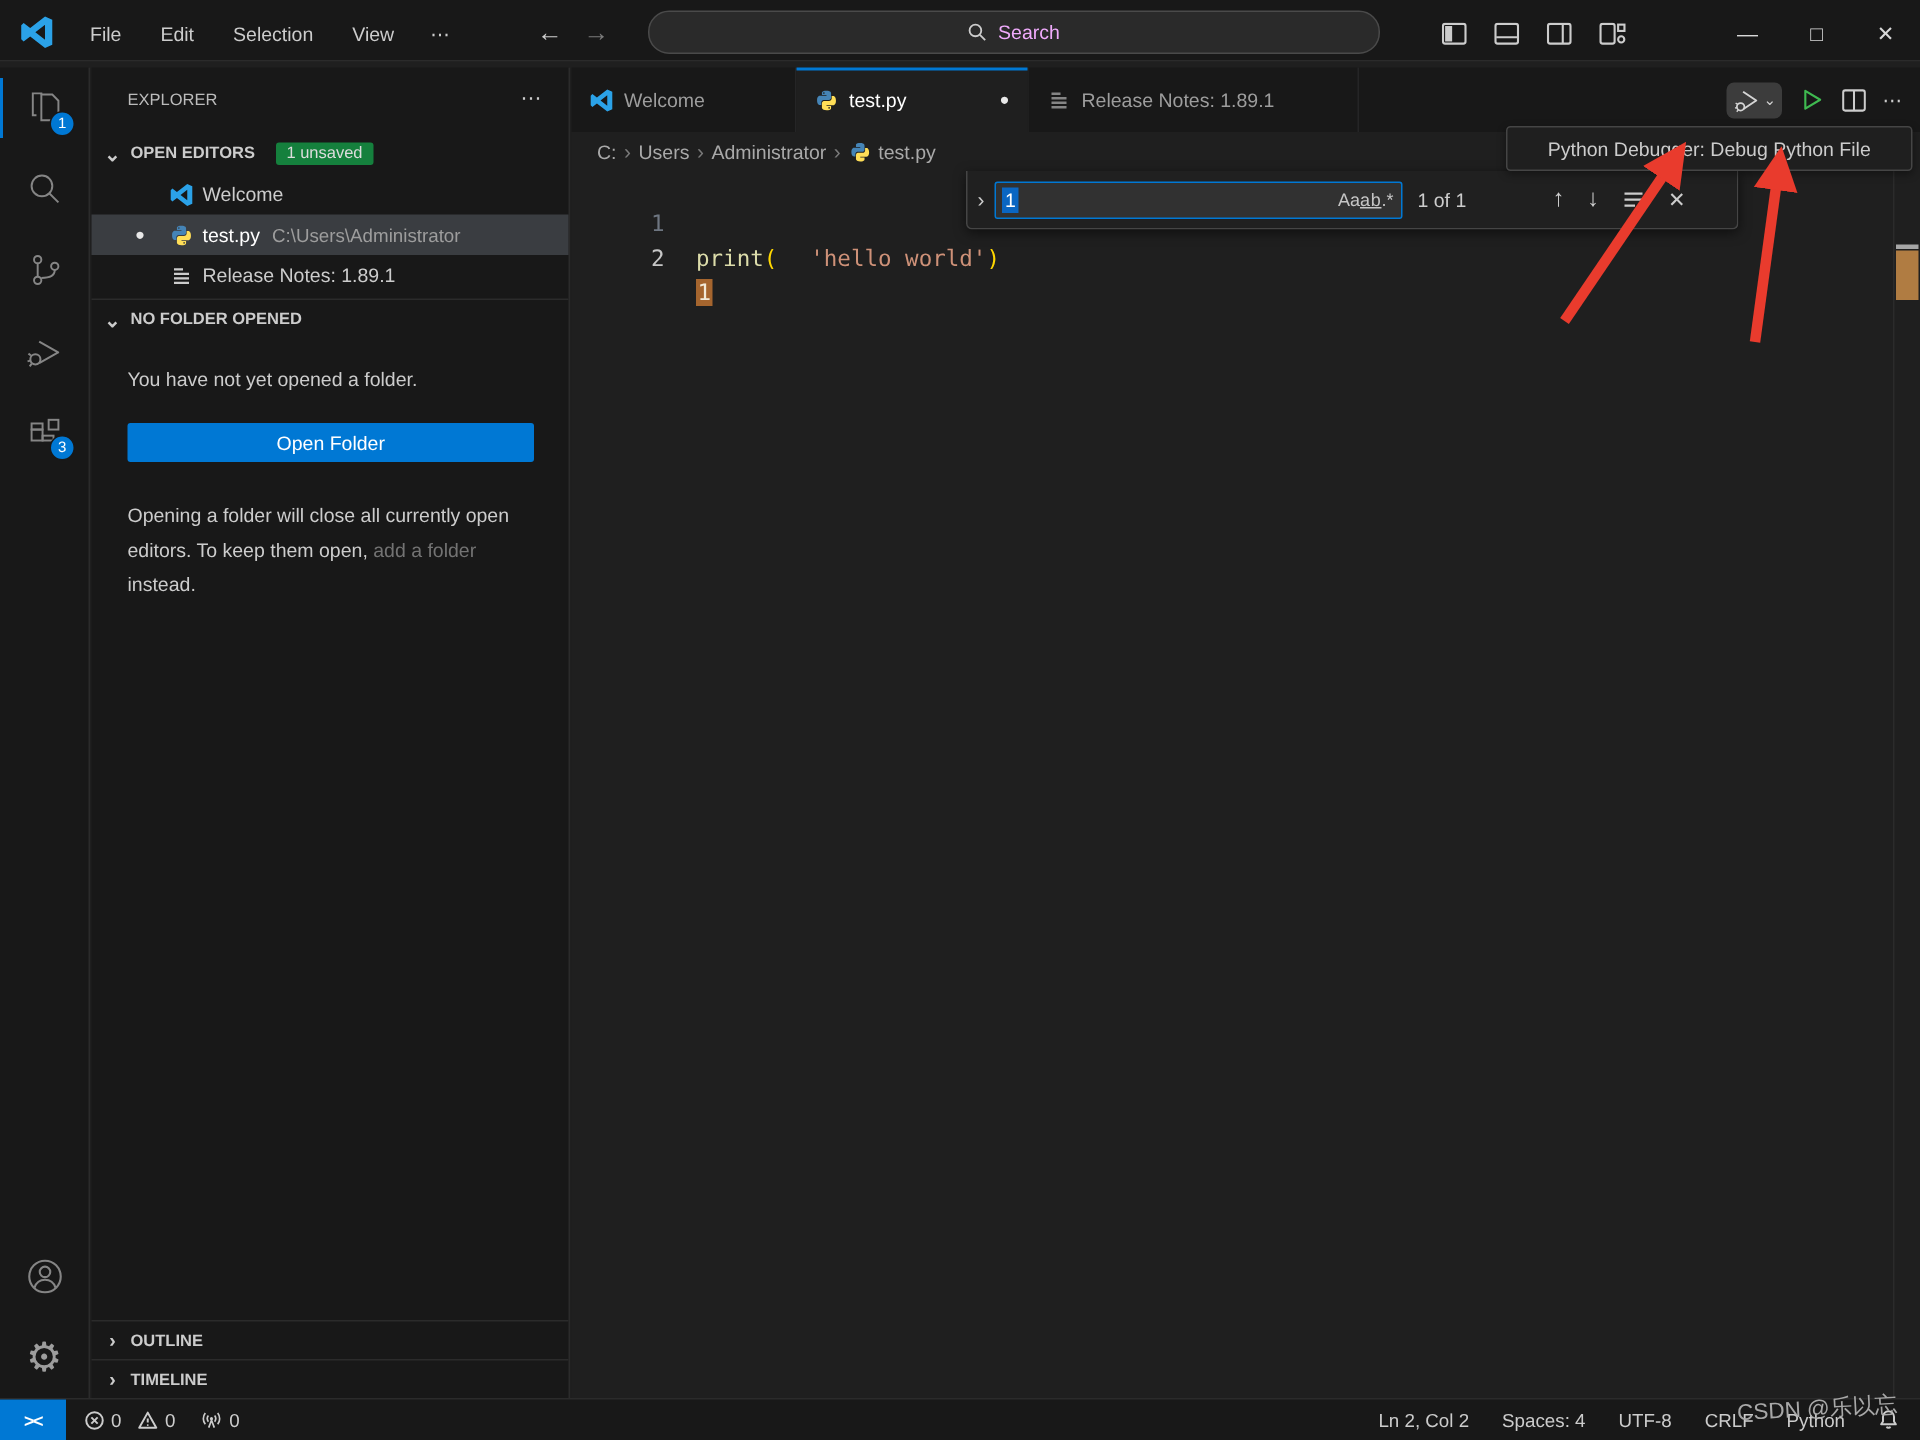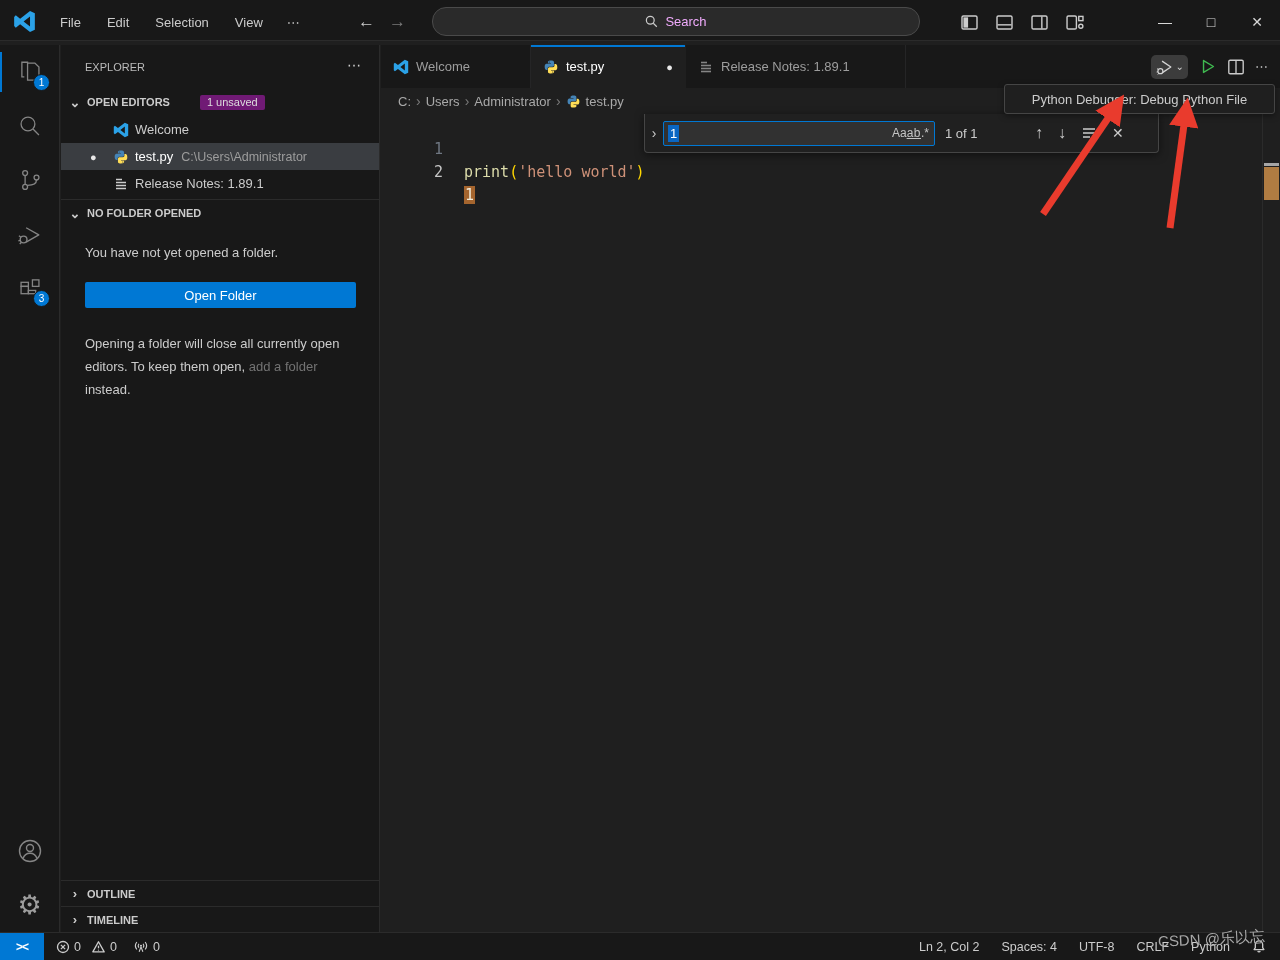--- a/index.html
+++ b/index.html
@@ -28,21 +28,21 @@
   .ab-bottom { margin-top:auto; }
   .gear-glyph { font-size:27px; color:#9d9d9d; line-height:1; }
 
   
   .sidebar { position:absolute; top:45px; left:61px; width:319px; height:887px; background:#181818; border-right:1px solid #2b2b2b; z-index:3; }
   .sb-title { position:absolute; top:0; left:0; right:0; height:43px; display:flex; align-items:center; padding-left:24px; font-size:11px; color:#bbbbbb; }
   .sb-title-actions { position:absolute; right:16px; top:12px; color:#cccccc; letter-spacing:2px; font-size:14px; }
   .sb-sec-header { display:flex; align-items:center; gap:4px; height:26px; font-size:11px; font-weight:bold; color:#cccccc; padding-left:6px; }
   .chev { width:16px; text-align:center; color:#cccccc; font-size:13px; }
   .oe-header { position:absolute; top:44px; left:0; right:0; }
-  .oe-badge { margin-left:26px; background:#701a75; color:#dddddd; font-weight:normal; font-size:11px; padding:1.5px 7px; border-radius:2px; }
+  .oe-badge { margin-left:10px; background:#15803d; color:#dddddd; font-weight:normal; font-size:11px; padding:1.5px 7px; border-radius:2px; }
   .oe-row { position:absolute; left:0; right:0; height:27px; display:flex; align-items:center; font-size:13px; color:#cccccc; }
   .oe-row .ic { width:16px; margin-right:6px; }
   .row-welcome { top:71px; } .row-test { top:98px; background:#3a3d41; } .row-release { top:125px; }
   .oe-indent { padding-left:52px; }
   .mod-dot { position:absolute; left:29px; font-size:11px; color:#e8e8e8; }
   .oe-desc { margin-left:8px; font-size:12.5px; color:#9d9d9d; white-space:nowrap; }
   .nf-header { position:absolute; top:154px; left:0; right:0; border-top:1px solid #2b2b2b; height:27px; }
   .nf-msg { position:absolute; top:198px; left:24px; right:20px; font-size:13px; color:#cccccc; line-height:19px; }
   .open-folder-btn { position:absolute; top:237px; left:24px; width:271px; height:26px; background:#0078d4; border:none; border-radius:2px; color:#ffffff; font-size:13px; font-family:inherit; display:flex; align-items:center; justify-content:center; cursor:pointer; }
   .nf-note { position:absolute; top:287px; left:24px; width:272px; font-size:13px; color:#cccccc; line-height:23px; }
@@ -62,21 +62,21 @@
   .editor-bg { position:absolute; top:88px; left:381px; right:0; bottom:28px; background:#1f1f1f; z-index:1; }
   .breadcrumb { position:absolute; top:88px; left:398px; height:26px; display:flex; align-items:center; gap:3px; font-size:13px; color:#a9a9a9; z-index:2; }
   .bc-sep { color:#7a7a7a; font-size:14px; padding:0 2px; }
   .bc-file { display:flex; align-items:center; gap:5px; }
 
   .code-area { position:absolute; top:114px; left:381px; right:0; bottom:28px; font-family:"DejaVu Sans Mono","Liberation Mono",monospace; font-size:15px; z-index:1; }
   .code-line { position:absolute; left:0; right:0; height:23px; line-height:23px; white-space:pre; }
   .lineno { position:absolute; left:0; width:62px; text-align:right; color:#6e7681; }
   .lineno.active { color:#c6c6c6; }
   .code-text { position:absolute; left:83px; }
-  .tok-func { color:#dcdcaa; } .tok-paren { color:#ffd700; } .tok-str { color:#ce9178; }
+  .tok-func { color:#dcdcaa; } .tok-paren { color:#ffd700; } .tok-str { color:#ce9178;margin-left:22px; }
   .match-hl { background:#a5652e; color:#f2ead8; padding:0 1px; }
   .ruler-border { position:absolute; top:114px; bottom:28px; right:17px; width:1px; background:#2b2b2b; z-index:1; }
   .ruler-cursor { position:absolute; top:163px; right:1px; width:15px; height:3px; background:#a6a6a6; z-index:2; }
   .ruler-match { position:absolute; top:167px; right:1px; width:15px; height:33px; background:#b07c42; z-index:2; }
 
   
   .find-widget { position:absolute; top:114px; left:644px; width:515px; height:39px; background:#202020; border:1px solid #454545; border-top:none; border-radius:0 0 4px 4px; box-shadow:0 2px 8px rgba(0,0,0,.5); display:flex; align-items:center; z-index:5; }
   .fw-toggle { width:18px; text-align:center; color:#cccccc; font-size:14px; }
   .fw-input { width:272px; height:25px; background:#313131; border:1px solid #0078d4; border-radius:2px; display:flex; align-items:center; padding:0 4px; gap:0; position:relative; }
   .fw-query { background:#0a66c2; color:#ffffff; font-size:13px; padding:0 2px; line-height:17px; }

